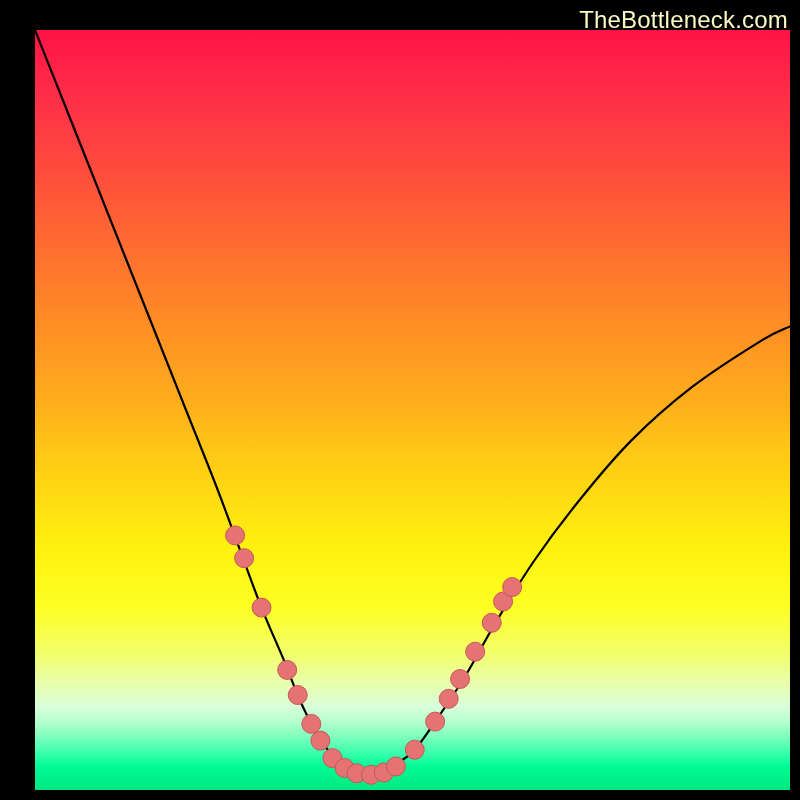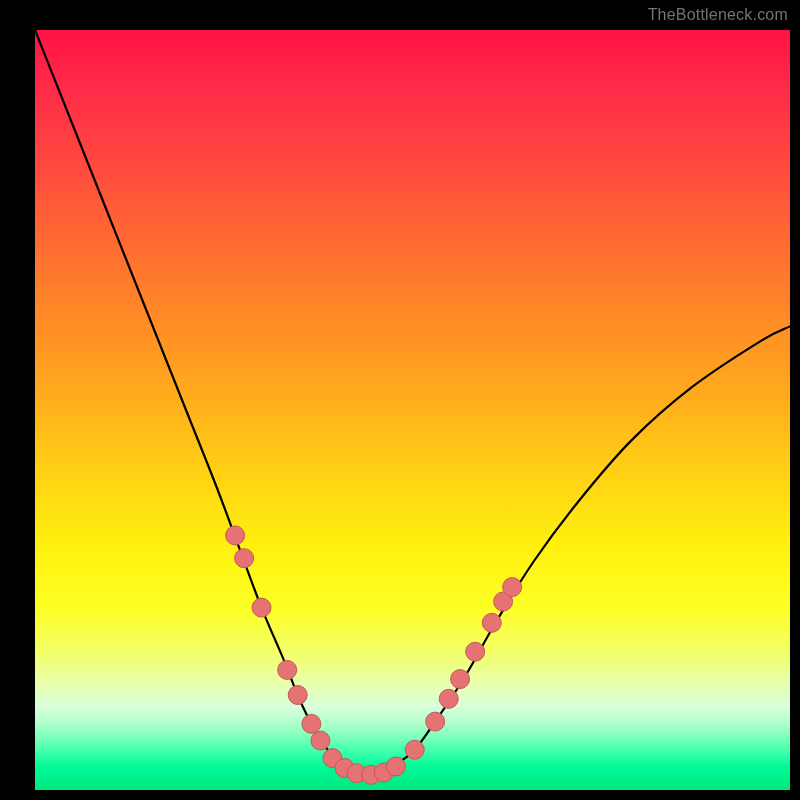--- a/index.html
+++ b/index.html
@@ -50,22 +50,22 @@
   .curve-svg {
     position: absolute;
     inset: 0;
     width: 100%;
     height: 100%;
   }
   .watermark {
     position: absolute;
     right: 12px;
     top: 6px;
-    color: #737373;
-    font-size: 16px;
+    color: #fef9c3;
+    font-size: 24px;
     letter-spacing: 0.2px;
     user-select: none;
   }
 </style>
 </head>
 <body>
 
 <div class="stage">
 
   <div class="plot-area">

